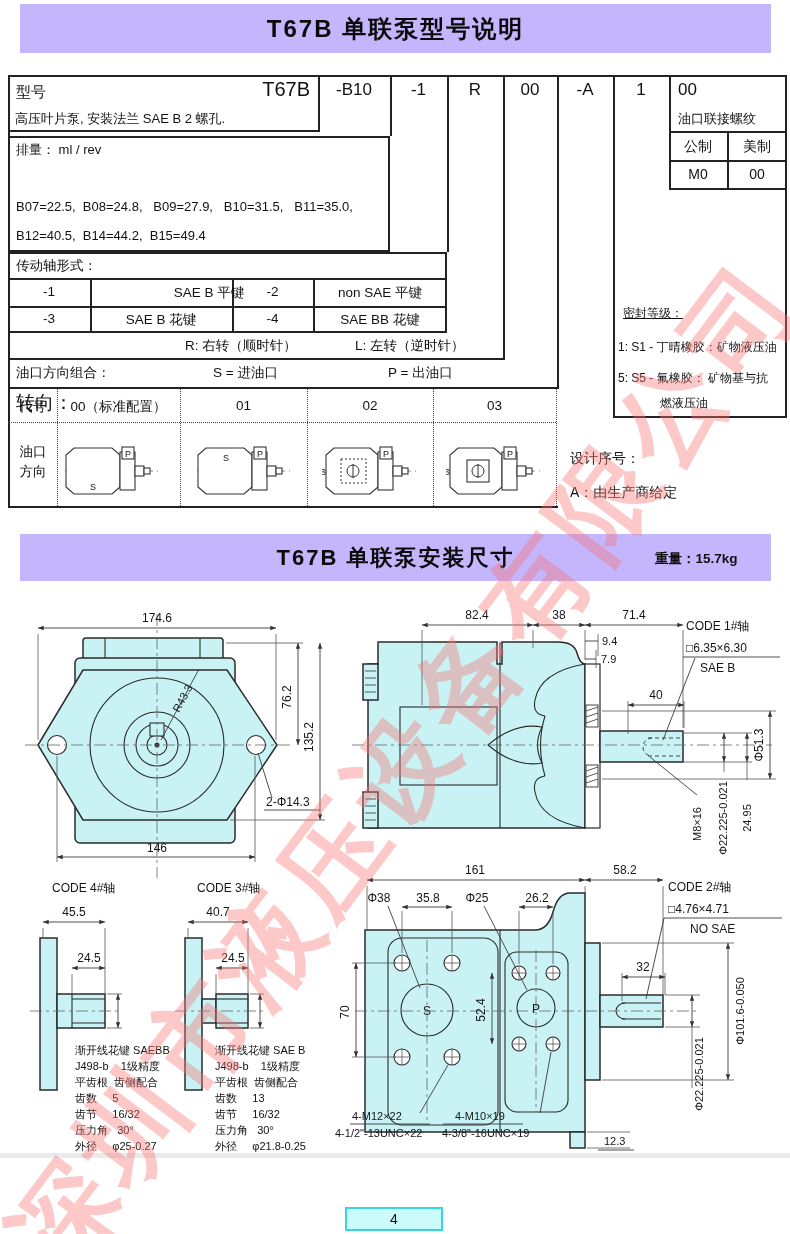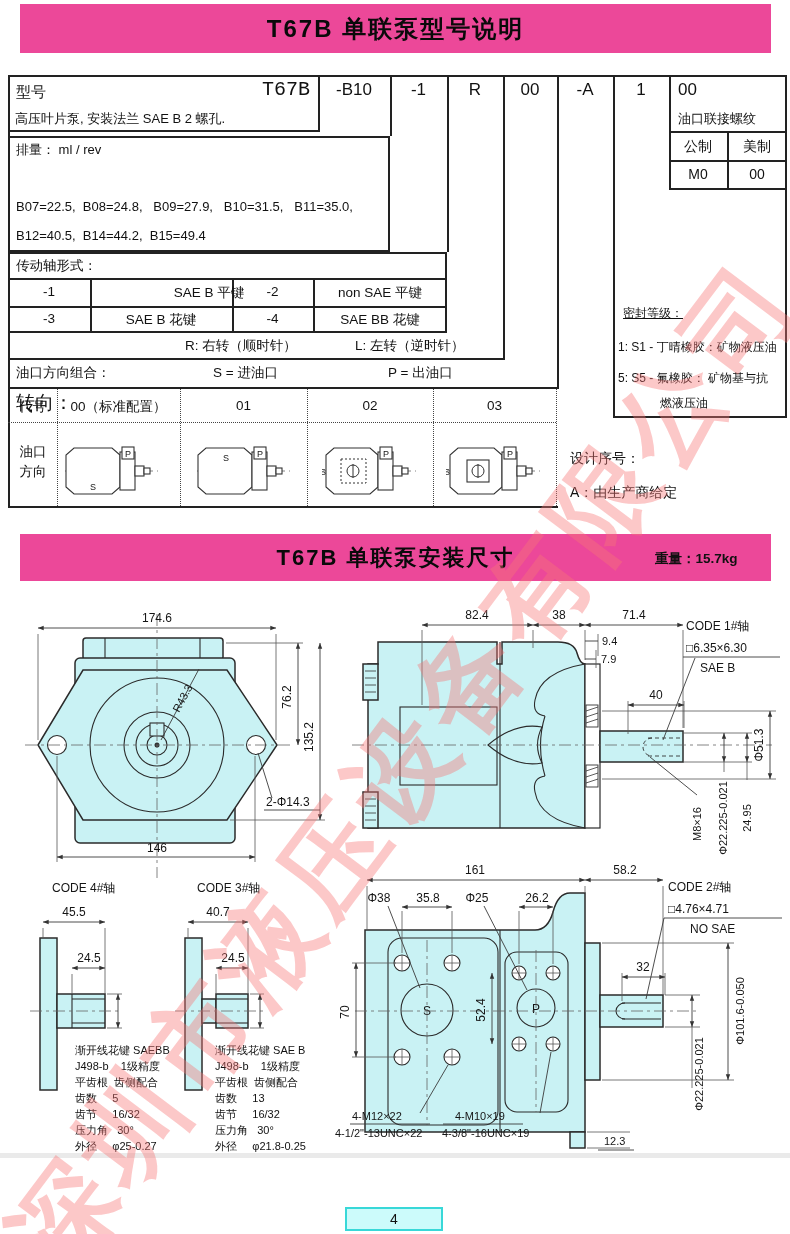--- a/index.html
+++ b/index.html
@@ -7,21 +7,21 @@
         font-family:"Liberation Sans",sans-serif;color:#111;}
   .abs{position:absolute;}
   .hl{position:absolute;height:2px;background:#222;}
   .vl{position:absolute;width:2px;background:#222;}
   .vdot{position:absolute;width:0;border-left:1px dotted #444;}
   .hdot{position:absolute;height:0;border-top:1px dotted #444;}
   .box{position:absolute;border:2px solid #222;box-sizing:border-box;}
   .txt{position:absolute;white-space:nowrap;}
   .pre{white-space:pre;}
   .ctr{text-align:center;}
-  .banner{position:absolute;left:20px;width:751px;background:#ec4899;
+  .banner{position:absolute;left:20px;width:751px;background:#c4b5fd;
           display:flex;align-items:center;justify-content:center;
           font-weight:700;letter-spacing:2px;color:#0a0a0a;}
   .wm{position:absolute;left:34px;top:1190px;font-size:104px;font-weight:700;
       letter-spacing:8px;color:rgba(247,118,118,0.40);white-space:nowrap;
       transform:rotate(-53deg);transform-origin:0 50%;z-index:9;pointer-events:none;}
   svg text{font-family:"Liberation Sans",sans-serif;font-size:12px;fill:#151515;}
   svg .sm{font-size:11px;}
   .body-fill{fill:#C9F2F4;stroke:#2b2b2b;stroke-width:1.5;}
   .stroke-only{fill:none;stroke:#2b2b2b;stroke-width:1.1;}
   .dim{stroke:#3a3a3a;stroke-width:0.9;fill:none;}
@@ -72,21 +72,21 @@
   <div class="hl" style="left:669px;top:160px;width:118px;"></div>
 
   <div class="vdot" style="left:57px;top:389px;height:117px;"></div>
   <div class="vdot" style="left:180px;top:389px;height:117px;"></div>
   <div class="vdot" style="left:307px;top:389px;height:117px;"></div>
   <div class="vdot" style="left:433px;top:389px;height:117px;"></div>
   <div class="vdot" style="left:556px;top:389px;height:117px;"></div>
   <div class="hdot" style="left:8px;top:422px;width:548px;"></div>
 
   <div class="txt" style="left:16px;top:83px;font-size:15px;">型号</div>
-  <div class="txt" style="left:180px;top:78px;width:130px;text-align:right;font-size:20px;font-family:Liberation Mono, monospace;">T67B</div>
+  <div class="txt" style="left:180px;top:78px;width:130px;text-align:right;font-size:20px;">T67B</div>
   <div class="txt ctr" style="left:318px;top:80px;width:72px;font-size:17px;">-B10</div>
   <div class="txt ctr" style="left:390px;top:80px;width:57px;font-size:17px;">-1</div>
   <div class="txt ctr" style="left:447px;top:80px;width:56px;font-size:17px;">R</div>
   <div class="txt ctr" style="left:503px;top:80px;width:54px;font-size:17px;">00</div>
   <div class="txt ctr" style="left:557px;top:80px;width:56px;font-size:17px;">-A</div>
   <div class="txt ctr" style="left:613px;top:80px;width:56px;font-size:17px;">1</div>
   <div class="txt" style="left:678px;top:80px;font-size:17px;">00</div>
   <div class="txt" style="left:15px;top:110px;font-size:13px;">高压叶片泵, 安装法兰 SAE B     2 螺孔.</div>
   <div class="txt" style="left:678px;top:110px;font-size:13px;">油口联接螺纹</div>
 

